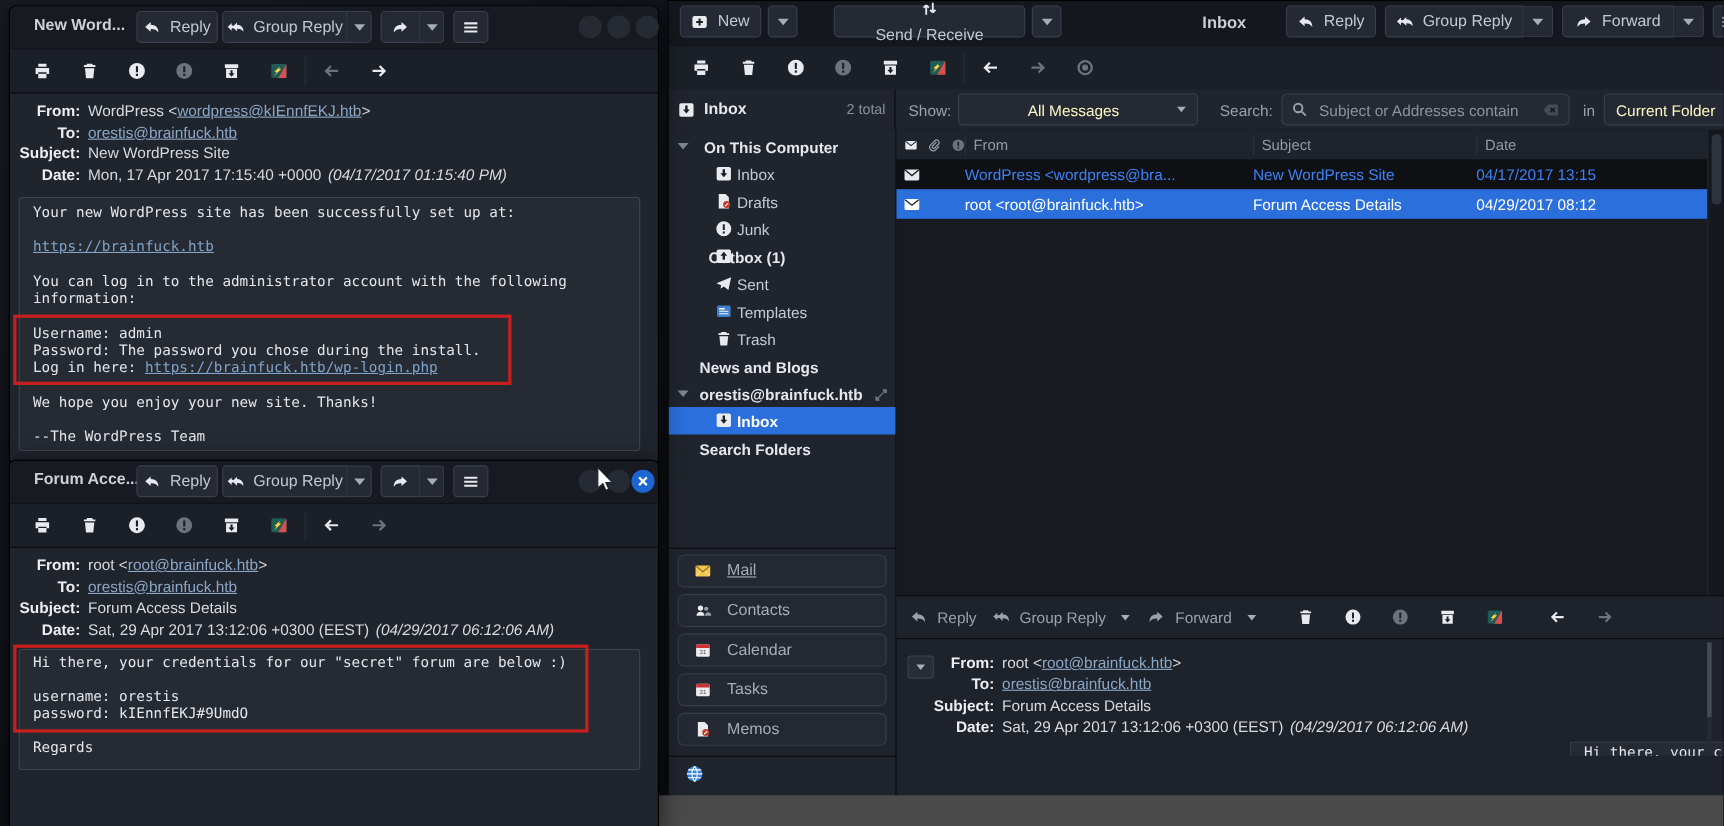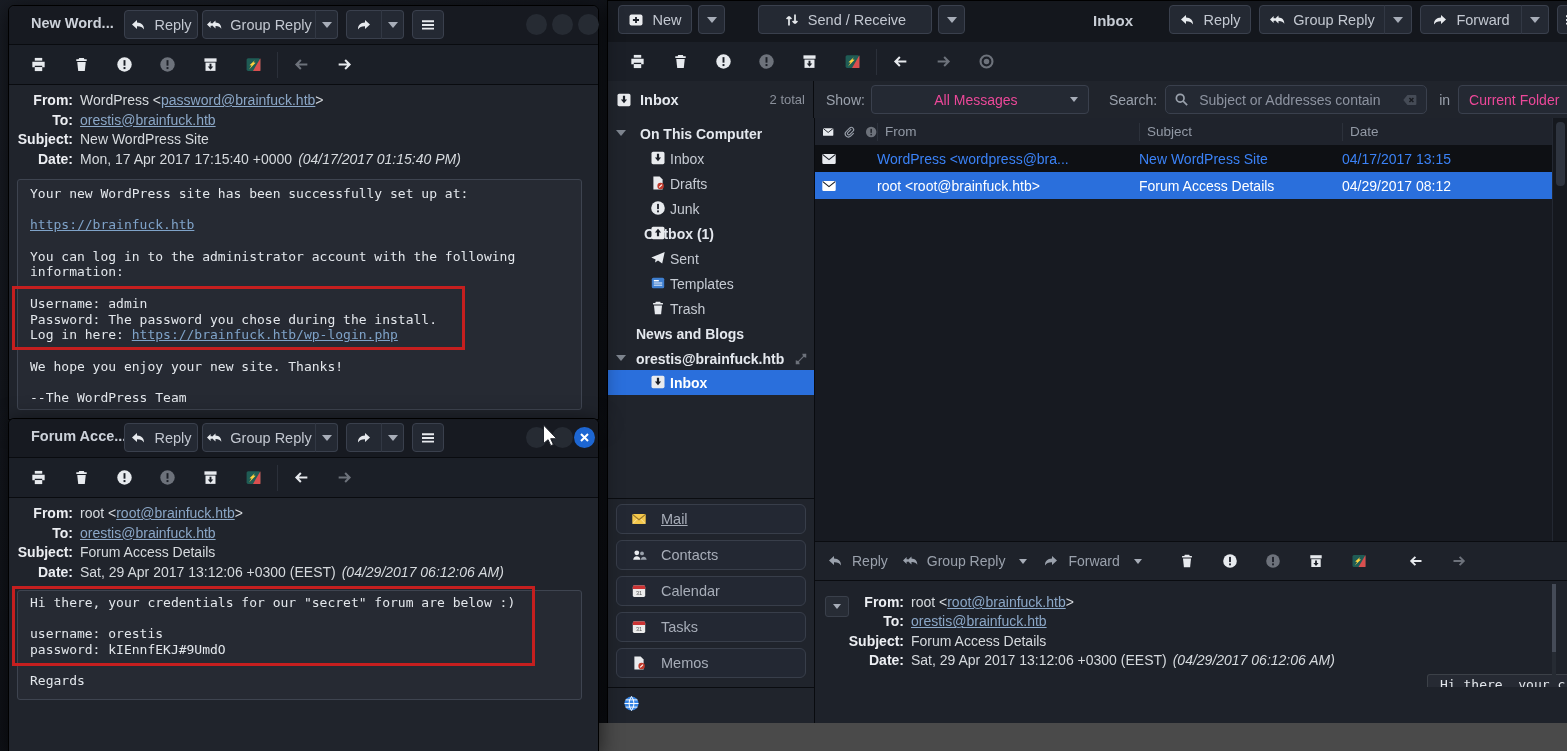--- a/index.html
+++ b/index.html
@@ -41,21 +41,21 @@
   
   #mainwin{left:607px;top:0;width:961px;height:723px;background:#1e222a;border-radius:0;}
   .mw-titlebar{position:absolute;left:0;top:0;right:0;height:41px;background:#14171d;border-bottom:1px solid #090b0f;}
   .mw-title{position:absolute;top:11px;left:440px;width:130px;text-align:center;font-weight:700;font-size:15px;color:#c8cdd5;}
   .mw-toolbar{position:absolute;left:0;top:41px;right:0;height:39px;}
   .filterbar{position:absolute;left:0;top:80px;right:0;height:37px;background:#20242c;border-bottom:1px solid #090b0f;
     display:flex;align-items:center;overflow:hidden;}
   .fcell{width:206px;flex:none;height:100%;display:flex;align-items:center;gap:8px;padding:0 8px;box-sizing:border-box;
     border-right:1px solid #090b0f;}
   .combo{height:29px;background:#242933;border:1px solid #3a404d;border-radius:4px;display:flex;align-items:center;
-    color:#ec4899;font-size:14px;box-sizing:border-box;flex:none;}
+    color:#fef9c3;font-size:14px;box-sizing:border-box;flex:none;}
   .sinput{height:29px;background:#242933;border:1px solid #3a404d;border-radius:5px;display:flex;align-items:center;
     padding:0 8px;gap:8px;box-sizing:border-box;flex:none;}
   .sinput input{flex:1;background:transparent;border:none;outline:none;color:#c7ccd4;font-size:14px;
     font-family:"Liberation Sans",sans-serif;}
   .sinput input::placeholder{color:#8d93a0;}
   .flabel{color:#9aa1ac;font-size:14px;flex:none;}
   
   #folderpane{position:absolute;left:0;top:117px;width:206px;bottom:0;background:#20242c;border-right:1px solid #090b0f;}
   .tree-row{position:absolute;left:0;right:0;height:25px;display:flex;align-items:center;font-size:14px;color:#c6cbd3;}
   .tree-row.b{font-weight:700;color:#e4e8ee;}
@@ -105,21 +105,21 @@
             <svg viewBox="0 0 16 16">
               <rect x="1.5" y="2.5" width="13" height="11" rx="2" fill="#e9ebee"></rect>
               <path d="M7.1 4.9h1.8v2.2H11v1.8H8.9v2.2H7.1V8.9H4.9V7.1h2.2z" fill="#1b1f27"></path>
             </svg>
           </span>
         <span>New</span>
       </div>
       <div class="btn" style="left:90px;width:27px;">
           <span class="caret"></span>
         </div>
-      <div class="btn" style="left:150px;width:174px;">
+      <div class="btn" style="left:150px;width:174px;flex-direction:column;">
         <span class="ic i16 c-white">
             <svg viewBox="0 0 16 16">
               <path d="M5 13.4V4.6M5 4.6 2.6 7M5 4.6 7.4 7" fill="none" stroke="currentColor" stroke-width="1.7"></path>
               <path d="M11 2.6v8.8M11 11.4 8.6 9M11 11.4 13.4 9" fill="none" stroke="currentColor" stroke-width="1.7"></path>
             </svg>
           </span>
         <span>Send / Receive</span>
       </div>
       <div class="btn" style="left:330px;width:27px;">
           <span class="caret"></span>
@@ -367,20 +367,23 @@
           </span>
       </div>
       <div class="tree-row sel" style="top:252px;padding-left:62px;">
         <span class="fic ic i16">
             <svg viewBox="0 0 16 16">
               <rect x="1.5" y="1.8" width="13" height="12.4" rx="1.6" fill="#e9ebee"></rect>
               <path d="M8 11.2 4.9 7.6h2V3.8h2.2v3.8h2z" fill="#1b1f27"></path>
             </svg>
           </span>
         <span>Inbox</span>
+      </div>
+      <div class="tree-row b" style="top:278px;padding-left:28px;">
+        <span>Search Folders</span>
       </div>
 
       <div style="position:absolute;left:0;right:0;top:380px;height:1px;background:#0a0c10;"></div>
       <div class="swbtn" style="top:386px;text-decoration:underline;">
         <span class="ic i16">
             <svg viewBox="0 0 16 16">
               <rect x="1.3" y="3" width="13.4" height="10" rx="1.2" fill="#f5c84c"></rect>
               <path d="M1.8 3.6 8 8.8l6.2-5.2" fill="none" stroke="#96762a" stroke-width="1.2"></path>
               <path d="M1.8 12.6 6.2 8M14.2 12.6 9.8 8" stroke="#f8e2a0" stroke-width="1"></path>
             </svg>
@@ -713,21 +716,21 @@
           <span class="ic i17 c-white">
             <svg viewBox="0 0 16 16">
               <path d="M2.5 8h10.3M8.6 3.8 12.8 8l-4.2 4.2" fill="none" stroke="currentColor" stroke-width="1.9"></path>
             </svg>
           </span>
         </span>
     </div>
     <div class="hdrs">
       <div class="hrow">
         <span class="hlab">From:</span>
-        <span class="hval"><span>WordPress &lt;</span><a class="lnk">password@brainfuck.htb</a><span>&gt;</span></span>
+        <span class="hval"><span>WordPress &lt;</span><a class="lnk">wordpress@kIEnnfEKJ.htb</a><span>&gt;</span></span>
       </div>
       <div class="hrow">
         <span class="hlab">To:</span>
         <span class="hval"><a class="lnk">orestis@brainfuck.htb</a></span>
       </div>
       <div class="hrow">
         <span class="hlab">Subject:</span>
         <span class="hval">New WordPress Site</span>
       </div>
       <div class="hrow">

